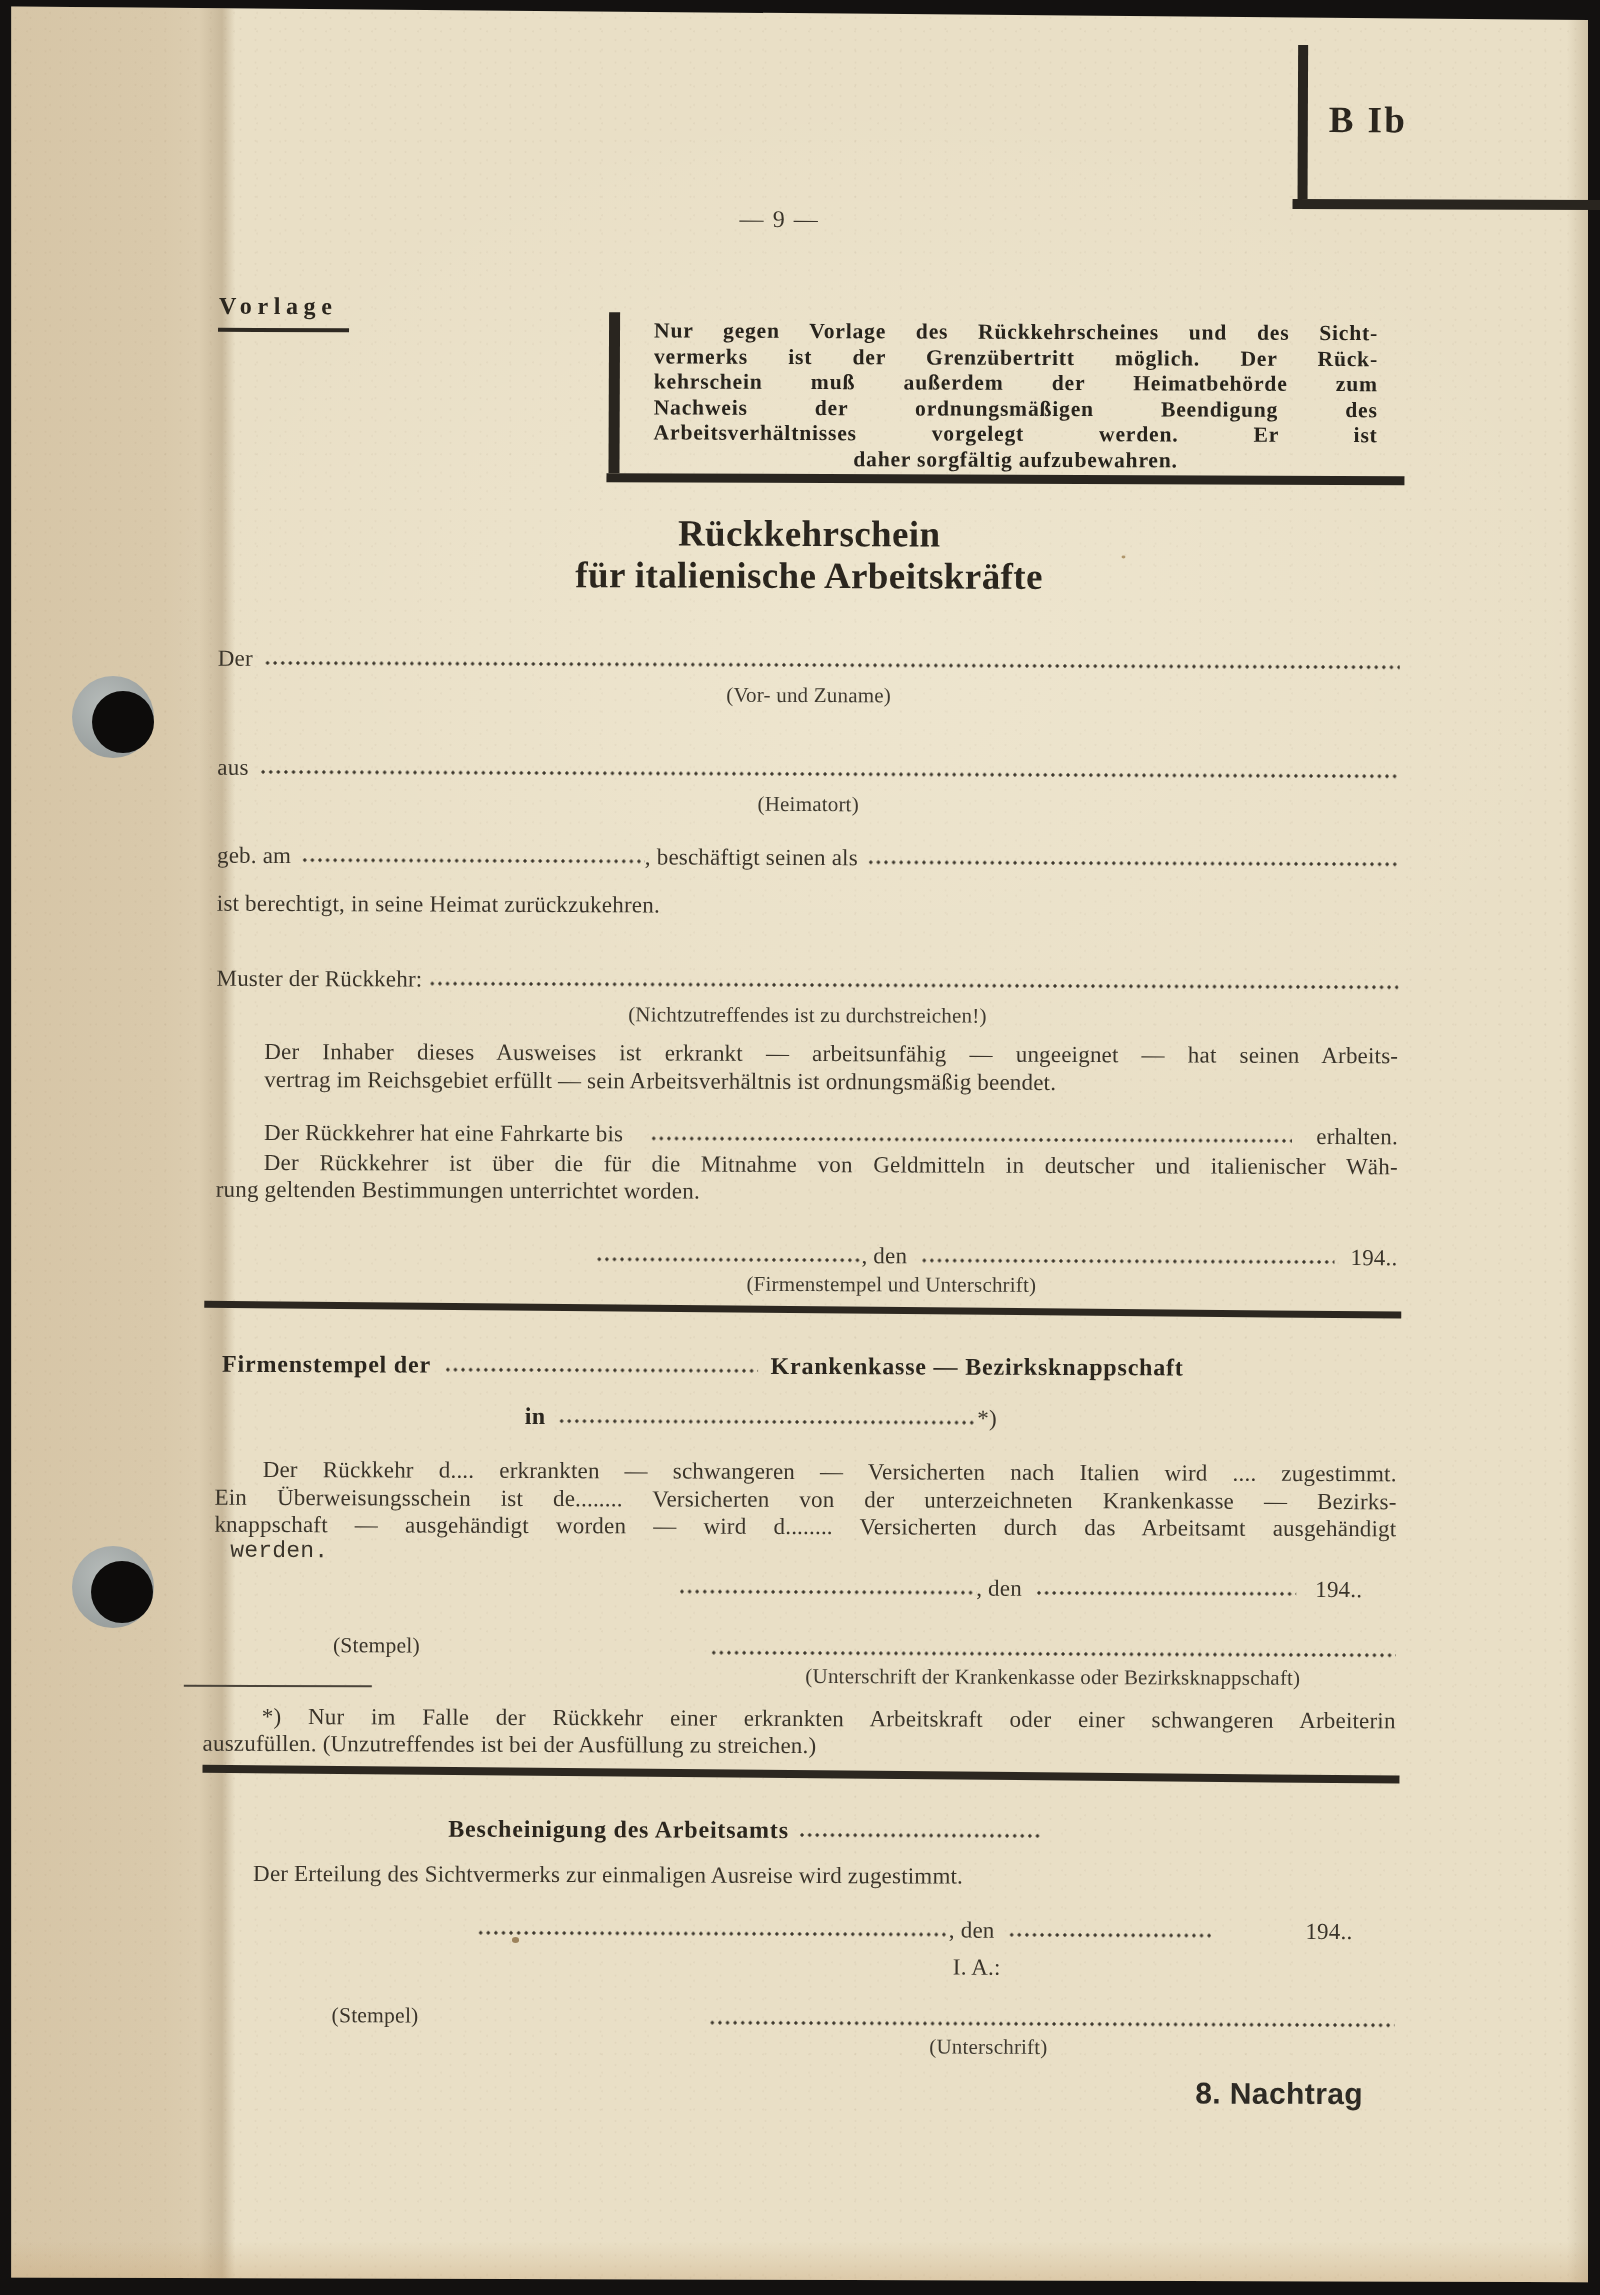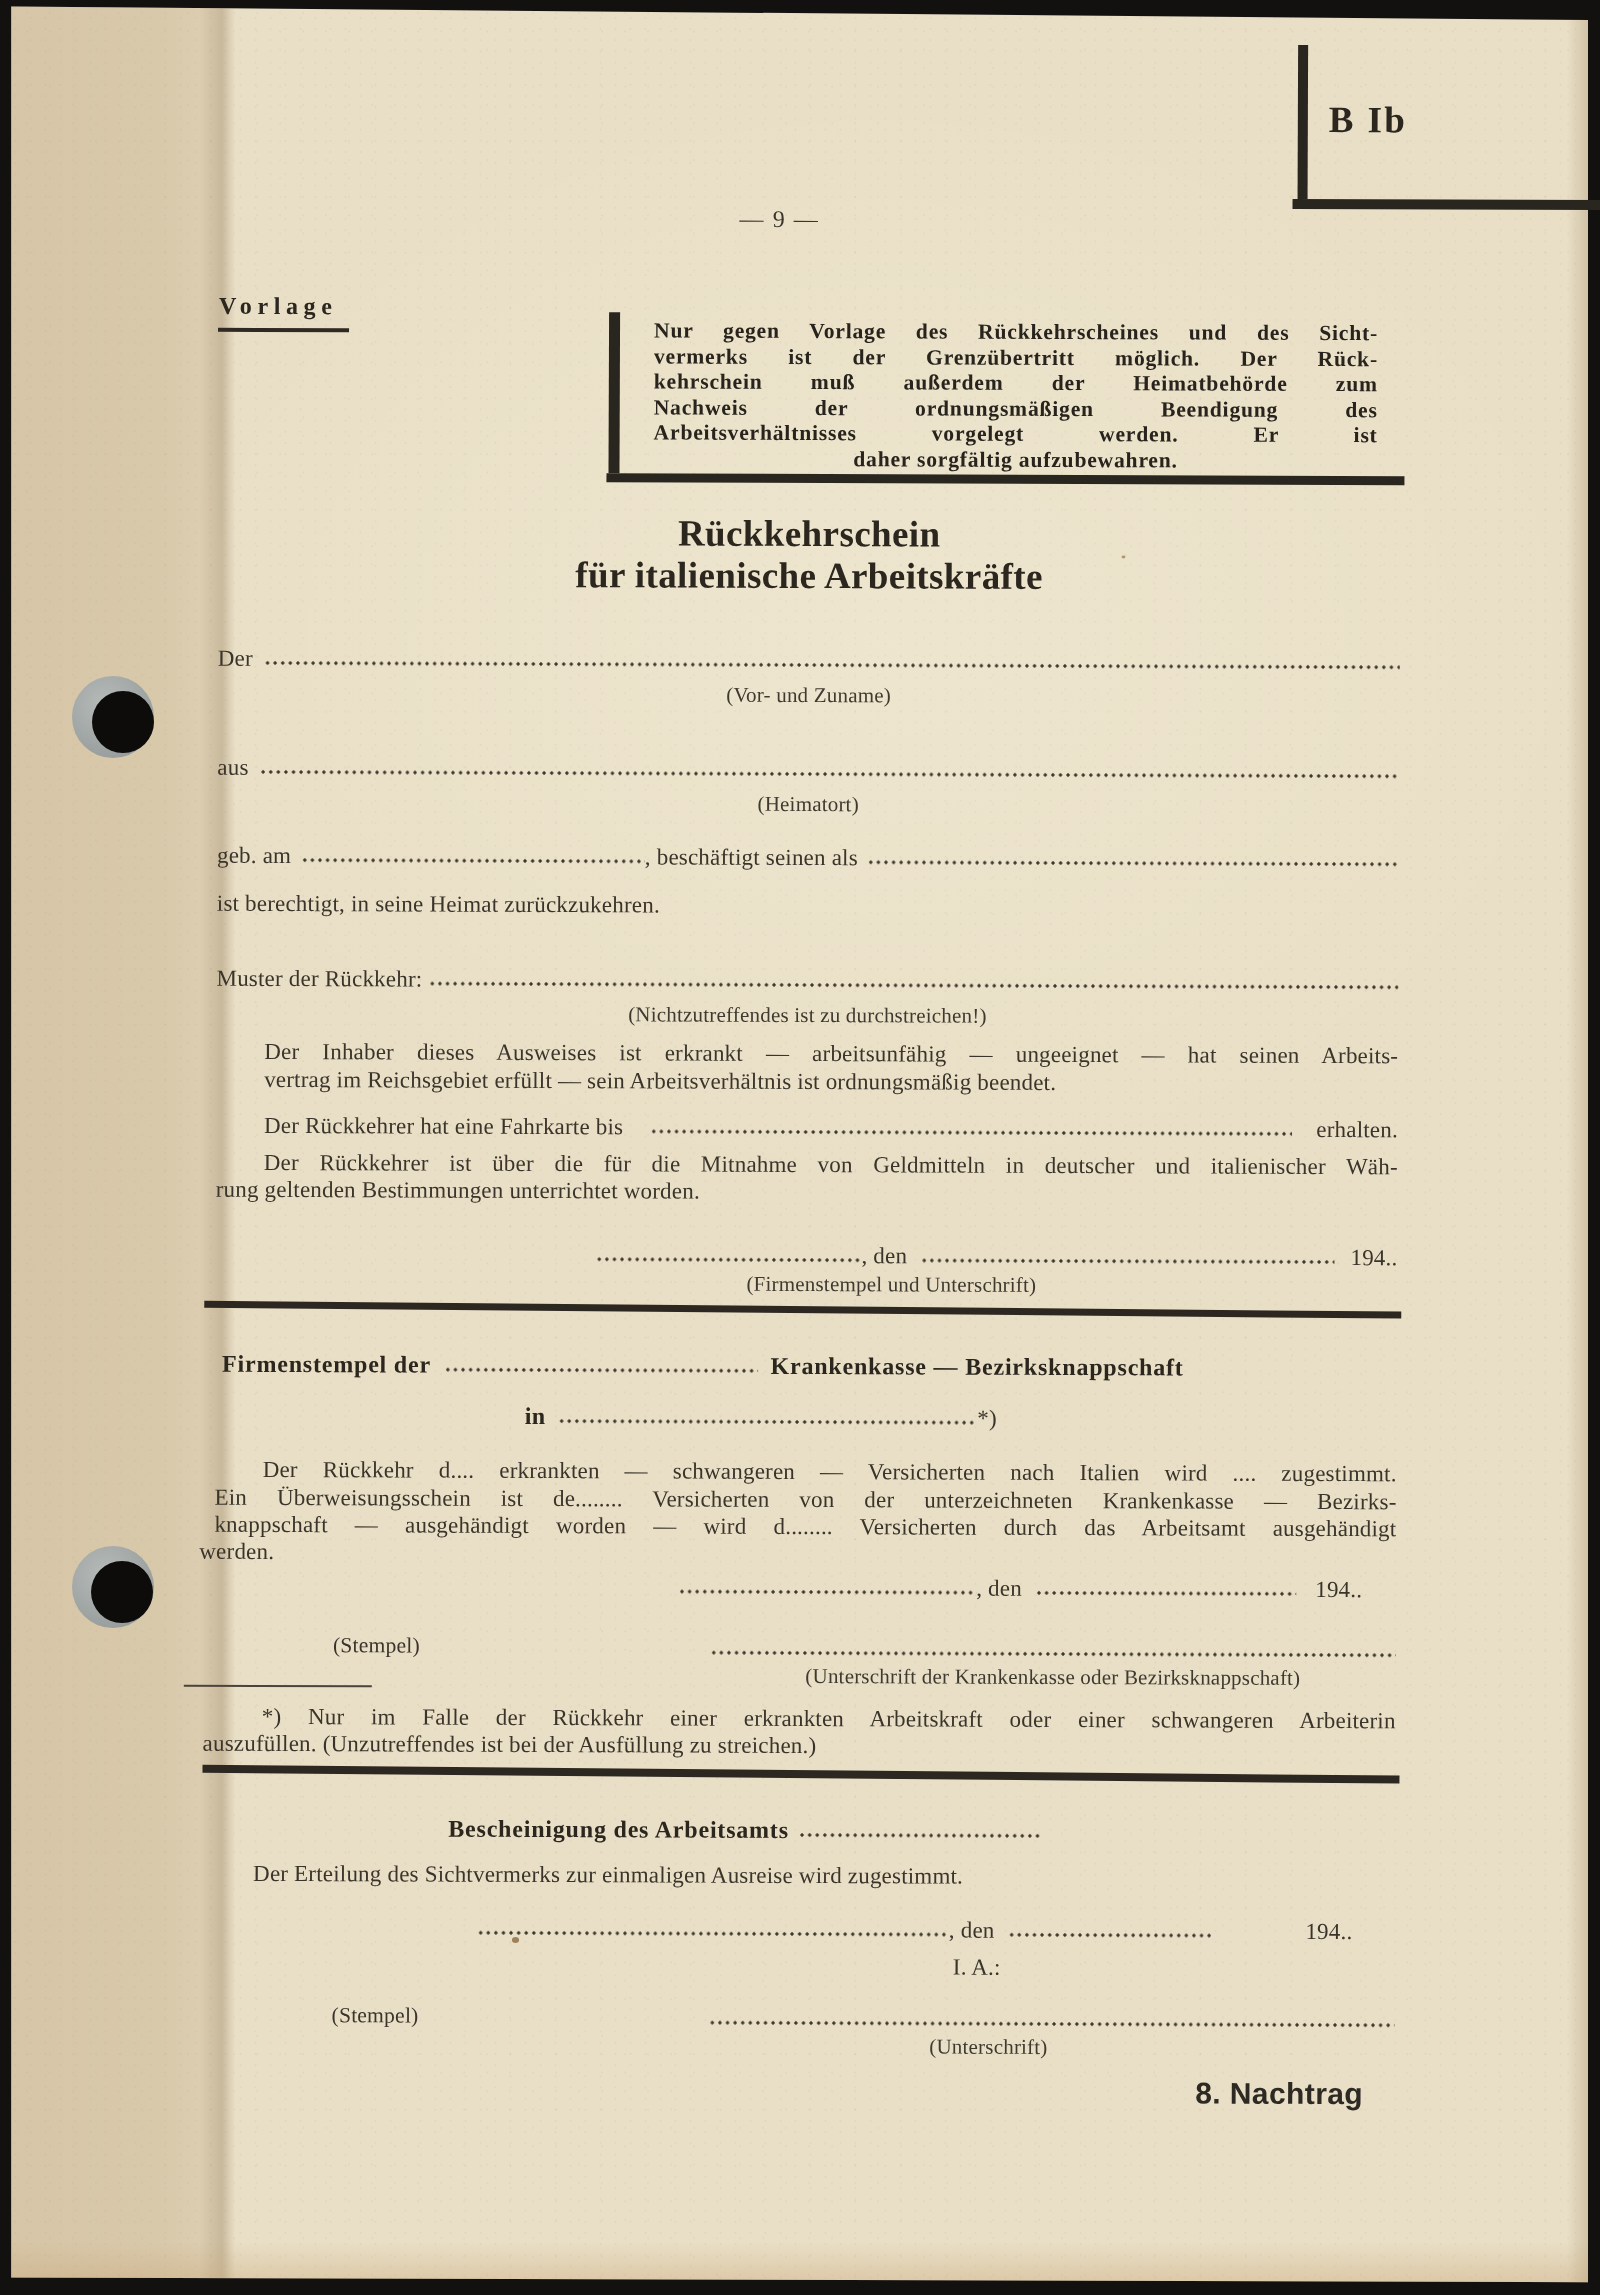--- a/index.html
+++ b/index.html
@@ -109,21 +109,21 @@
       <span class="dl flex" style="margin-left:6.4px;"></span>
     </div>
     <div class="t cap" style="left:216px;top:1002px;width:1182px;">(Nichtzutreffendes ist zu durchstreichen!)</div>
 
     <div class="t jl" style="left:264px;top:1040px;width:1134px;">Der Inhaber dieses Ausweises ist erkrankt — arbeitsunfähig — ungeeignet — hat seinen Arbeits-</div>
     <div class="t" style="left:264px;top:1068px;">vertrag im Reichsgebiet erfüllt — sein Arbeitsverhältnis ist ordnungsmäßig beendet.</div>
 
     <div class="t row" style="left:264px;top:1114px;width:1134px;">
       <span>Der Rückkehrer hat eine Fahrkarte bis</span>
       <span class="dl flex" style="margin-left:27px;"></span>
-      <span style="margin-left:24px;">erhalten.</span>
+      <span style="margin-left:24px;margin-top:7px;">erhalten.</span>
     </div>
 
     <div class="t jl" style="left:264px;top:1151px;width:1134px;">Der Rückkehrer ist über die für die Mitnahme von Geldmitteln in deutscher und italienischer Wäh-</div>
     <div class="t" style="left:216px;top:1178px;">rung geltenden Bestimmungen unterrichtet worden.</div>
 
     <div class="t row" style="left:596px;top:1242px;width:802px;">
       <span class="dl" style="width:266px;"></span>
       <span>, den</span>
       <span class="dl flex" style="margin-left:12.8px;"></span>
       <span style="margin-left:16px;">194..</span>
@@ -139,21 +139,21 @@
     </div>
     <div class="t row" style="left:526px;top:1404px;width:472px;">
       <span class="bold" style="font-size:24px;">in</span>
       <span class="dl" style="width:424px;margin-left:12.8px;"></span>
       <span>*)</span>
     </div>
 
     <div class="t jl" style="left:264px;top:1458px;width:1134px;">Der Rückkehr d.... erkrankten — schwangeren — Versicherten nach Italien wird .... zugestimmt.</div>
     <div class="t jl" style="left:216px;top:1486px;width:1182px;">Ein Überweisungsschein ist de........ Versicherten von der unterzeichneten Krankenkasse — Bezirks-</div>
     <div class="t jl" style="left:216px;top:1513px;width:1182px;">knappschaft — ausgehändigt worden — wird d........ Versicherten durch das Arbeitsamt ausgehändigt</div>
-    <div class="t" style="left:201px;top:1540px;">werden.</div>
+    <div class="t" style="left:232px;top:1540px;font-family:Liberation Mono, monospace;">werden.</div>
 
     <div class="t row" style="left:680px;top:1574px;width:684px;">
       <span class="dl" style="width:298px;"></span>
       <span>, den</span>
       <span class="dl flex" style="margin-left:12.8px;"></span>
       <span style="margin-left:19px;">194..</span>
     </div>
 
     <div class="t" style="left:335px;top:1634px;font-size:21.6px;">(Stempel)</div>
     <div class="t row" style="left:712px;top:1633px;width:686px;height:29px;">

